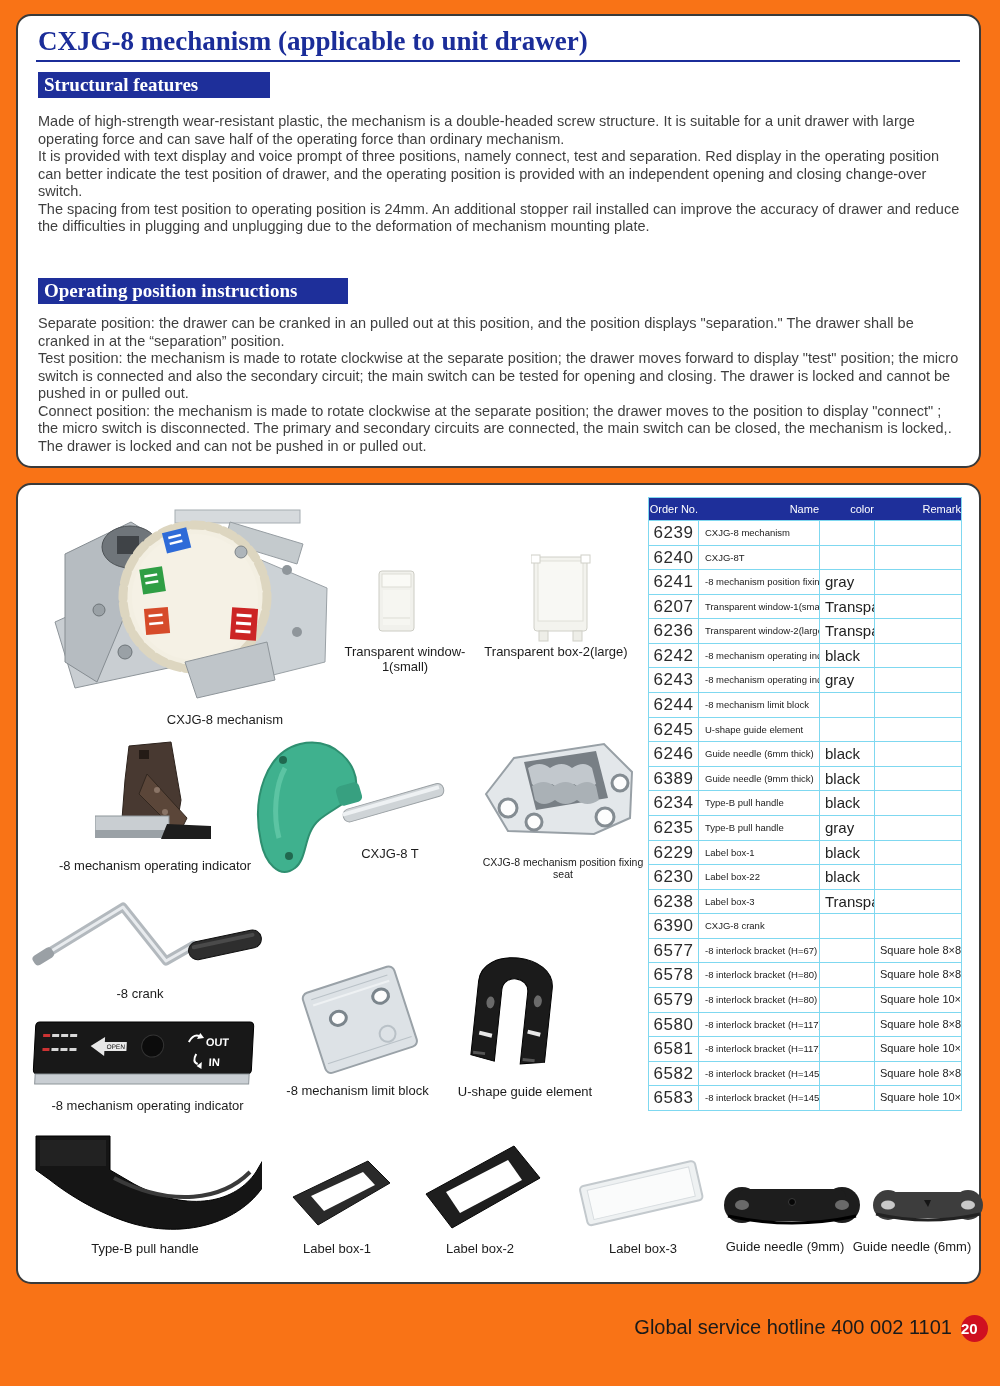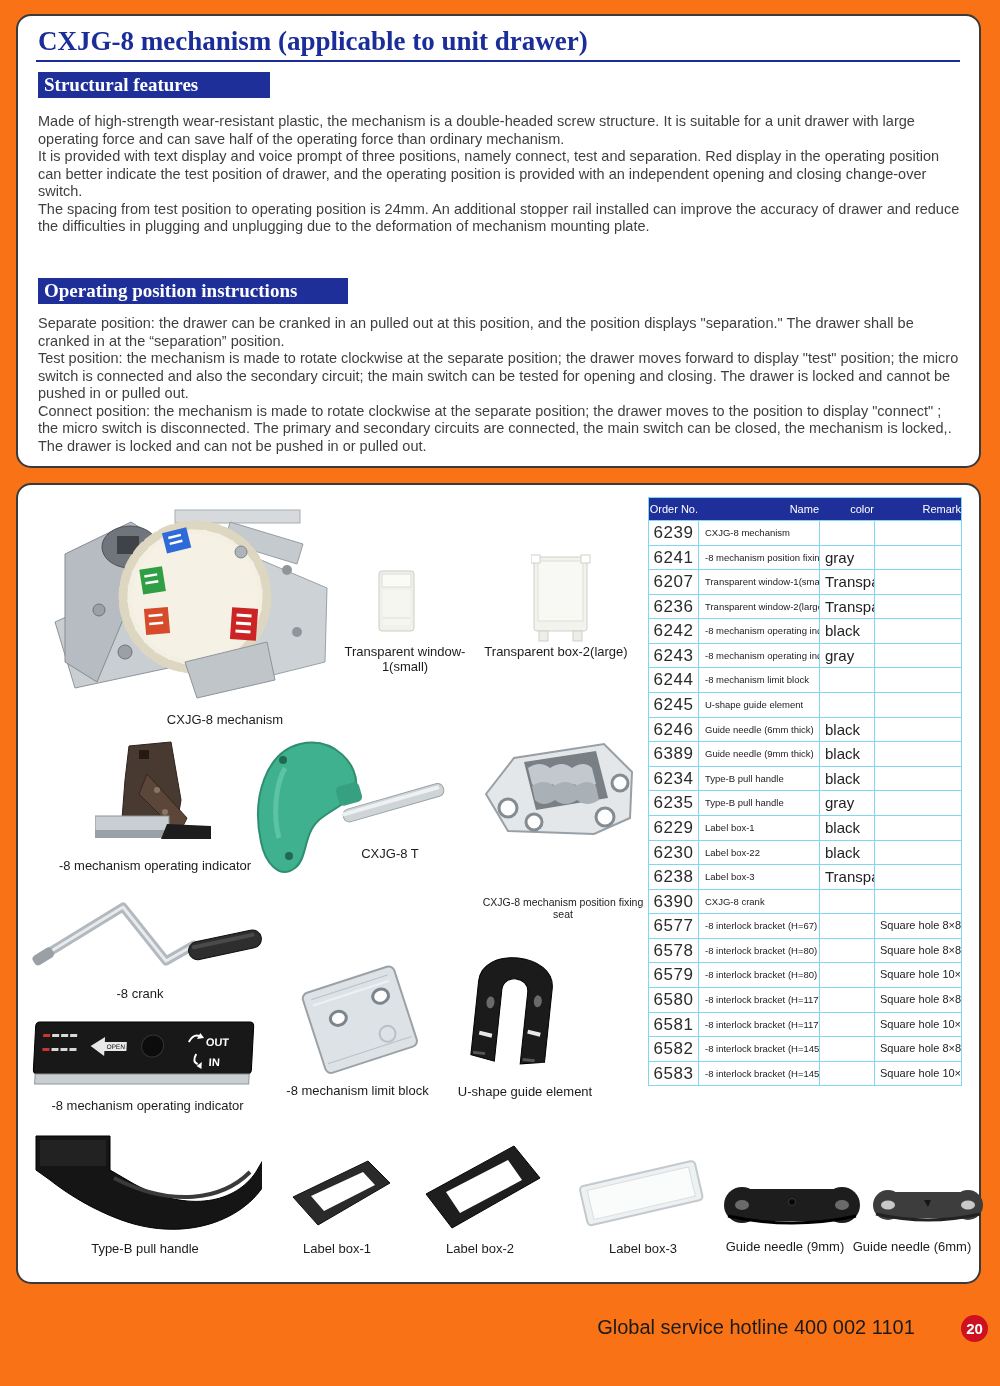--- a/index.html
+++ b/index.html
@@ -34,24 +34,24 @@
   .c-order { text-align:center; font-size:17px; letter-spacing:0.5px; color:#2b2b2b; line-height:23px; }
   .c-name  { font-size:9.5px; color:#222; line-height:23px; padding-left:6px; }
   .c-color { font-size:15px; color:#222; line-height:23px; padding-left:5px; }
   .c-remark{ font-size:11px; color:#222; line-height:23px; padding-left:5px; }
 
   .caption { position:absolute; text-align:center; font-size:13px; color:#1c1c1c; }
   .caption.small { font-size:10.5px; }
 
   .art { position:absolute; }
 
-  .footer-hotline { position:absolute; left:560px; top:1316px; width:392px; text-align:center;
+  .footer-hotline { position:absolute; left:560px; top:1316px; width:392px; text-align:right;
     font-size:20px; color:#1a1a1a; }
   .page-badge { position:absolute; left:961px; top:1315px; width:27px; height:27px; border-radius:50%;
-    background:#cf1020; color:#fff; font-size:15px; font-weight:bold; text-align:center; line-height:27px; }
+    background:#cf1020; color:#fff; font-size:15px; font-weight:bold; line-height:27px; }
 </style>
 </head>
 <body>
 
 <div class="page">
 
   <div class="box top-box"></div>
   <div class="page-title">CXJG-8 mechanism (applicable to unit drawer)</div>
   <div class="title-rule"></div>
 
@@ -169,21 +169,21 @@
       <polygon points="8,56 36,20 126,6 154,34 152,80 116,96 30,93" fill="#e3e7ea" stroke="#98a0a6" stroke-width="2"></polygon>
       <polygon points="46,24 118,13 130,60 58,72" fill="#787f85"></polygon>
       <path d="M50,30 q12,-8 22,0 q12,-8 22,0 q12,-8 20,0 l4,16 q-12,8 -22,0 q-12,8 -22,0 q-12,8 -20,0 Z" fill="#c2c8cd"></path>
       <path d="M54,48 q12,-8 22,0 q12,-8 22,0 q12,-8 20,0 l3,14 q-12,8 -22,0 q-12,8 -22,0 q-12,8 -20,0 Z" fill="#aab1b6"></path>
       <circle cx="30" cy="70" r="9" fill="#fdfdfd" stroke="#848c92" stroke-width="3"></circle>
       <circle cx="56" cy="84" r="8" fill="#fdfdfd" stroke="#848c92" stroke-width="3"></circle>
       <circle cx="127" cy="79" r="9" fill="#fdfdfd" stroke="#848c92" stroke-width="3"></circle>
       <circle cx="142" cy="45" r="8" fill="#fdfdfd" stroke="#848c92" stroke-width="3"></circle>
     </svg>
   </div>
-  <div class="caption small" style="left:478px; top:856px; width:170px;margin-top:40px;">CXJG-8 mechanism position fixing seat</div>
+  <div class="caption small" style="left:478px; top:856px; width:170px;">CXJG-8 mechanism position fixing seat</div>
 
   <div class="art" style="left:28px; top:893px;">
     <svg width="240" height="92" viewBox="0 0 240 92">
       <polyline points="20,60 95,14 138,68 166,52" fill="none" stroke="#b3b9be" stroke-width="9" stroke-linejoin="round" stroke-linecap="round"></polyline>
       <polyline points="20,60 95,14 138,68 166,52" fill="none" stroke="#e8ebee" stroke-width="3" stroke-linejoin="round" stroke-linecap="round"></polyline>
       <rect x="4" y="58" width="22" height="11" rx="4" fill="#9aa0a5" transform="rotate(-32 15 63)"></rect>
       <g transform="rotate(-12 196 52)">
         <rect x="160" y="43" width="74" height="18" rx="9" fill="#2e2e2e" stroke="#101010"></rect>
         <rect x="164" y="46" width="64" height="4" rx="2" fill="#4a4a4a"></rect>
       </g>
@@ -319,20 +319,26 @@
       <div>Remark</div>
     </div>
     <div>
         <div class="pt-row">
           <div class="c-order">6239</div>
           <div class="c-name">CXJG-8 mechanism</div>
           <div class="c-color"></div>
           <div class="c-remark"></div>
         </div>
         <div class="pt-row">
+          <div class="c-order">6240</div>
+          <div class="c-name">CXJG-8T</div>
+          <div class="c-color"></div>
+          <div class="c-remark"></div>
+        </div>
+        <div class="pt-row">
           <div class="c-order">6241</div>
           <div class="c-name">-8 mechanism position fixing seat</div>
           <div class="c-color">gray</div>
           <div class="c-remark"></div>
         </div>
         <div class="pt-row">
           <div class="c-order">6207</div>
           <div class="c-name">Transparent window-1(small)</div>
           <div class="c-color">Transparent</div>
           <div class="c-remark"></div>

